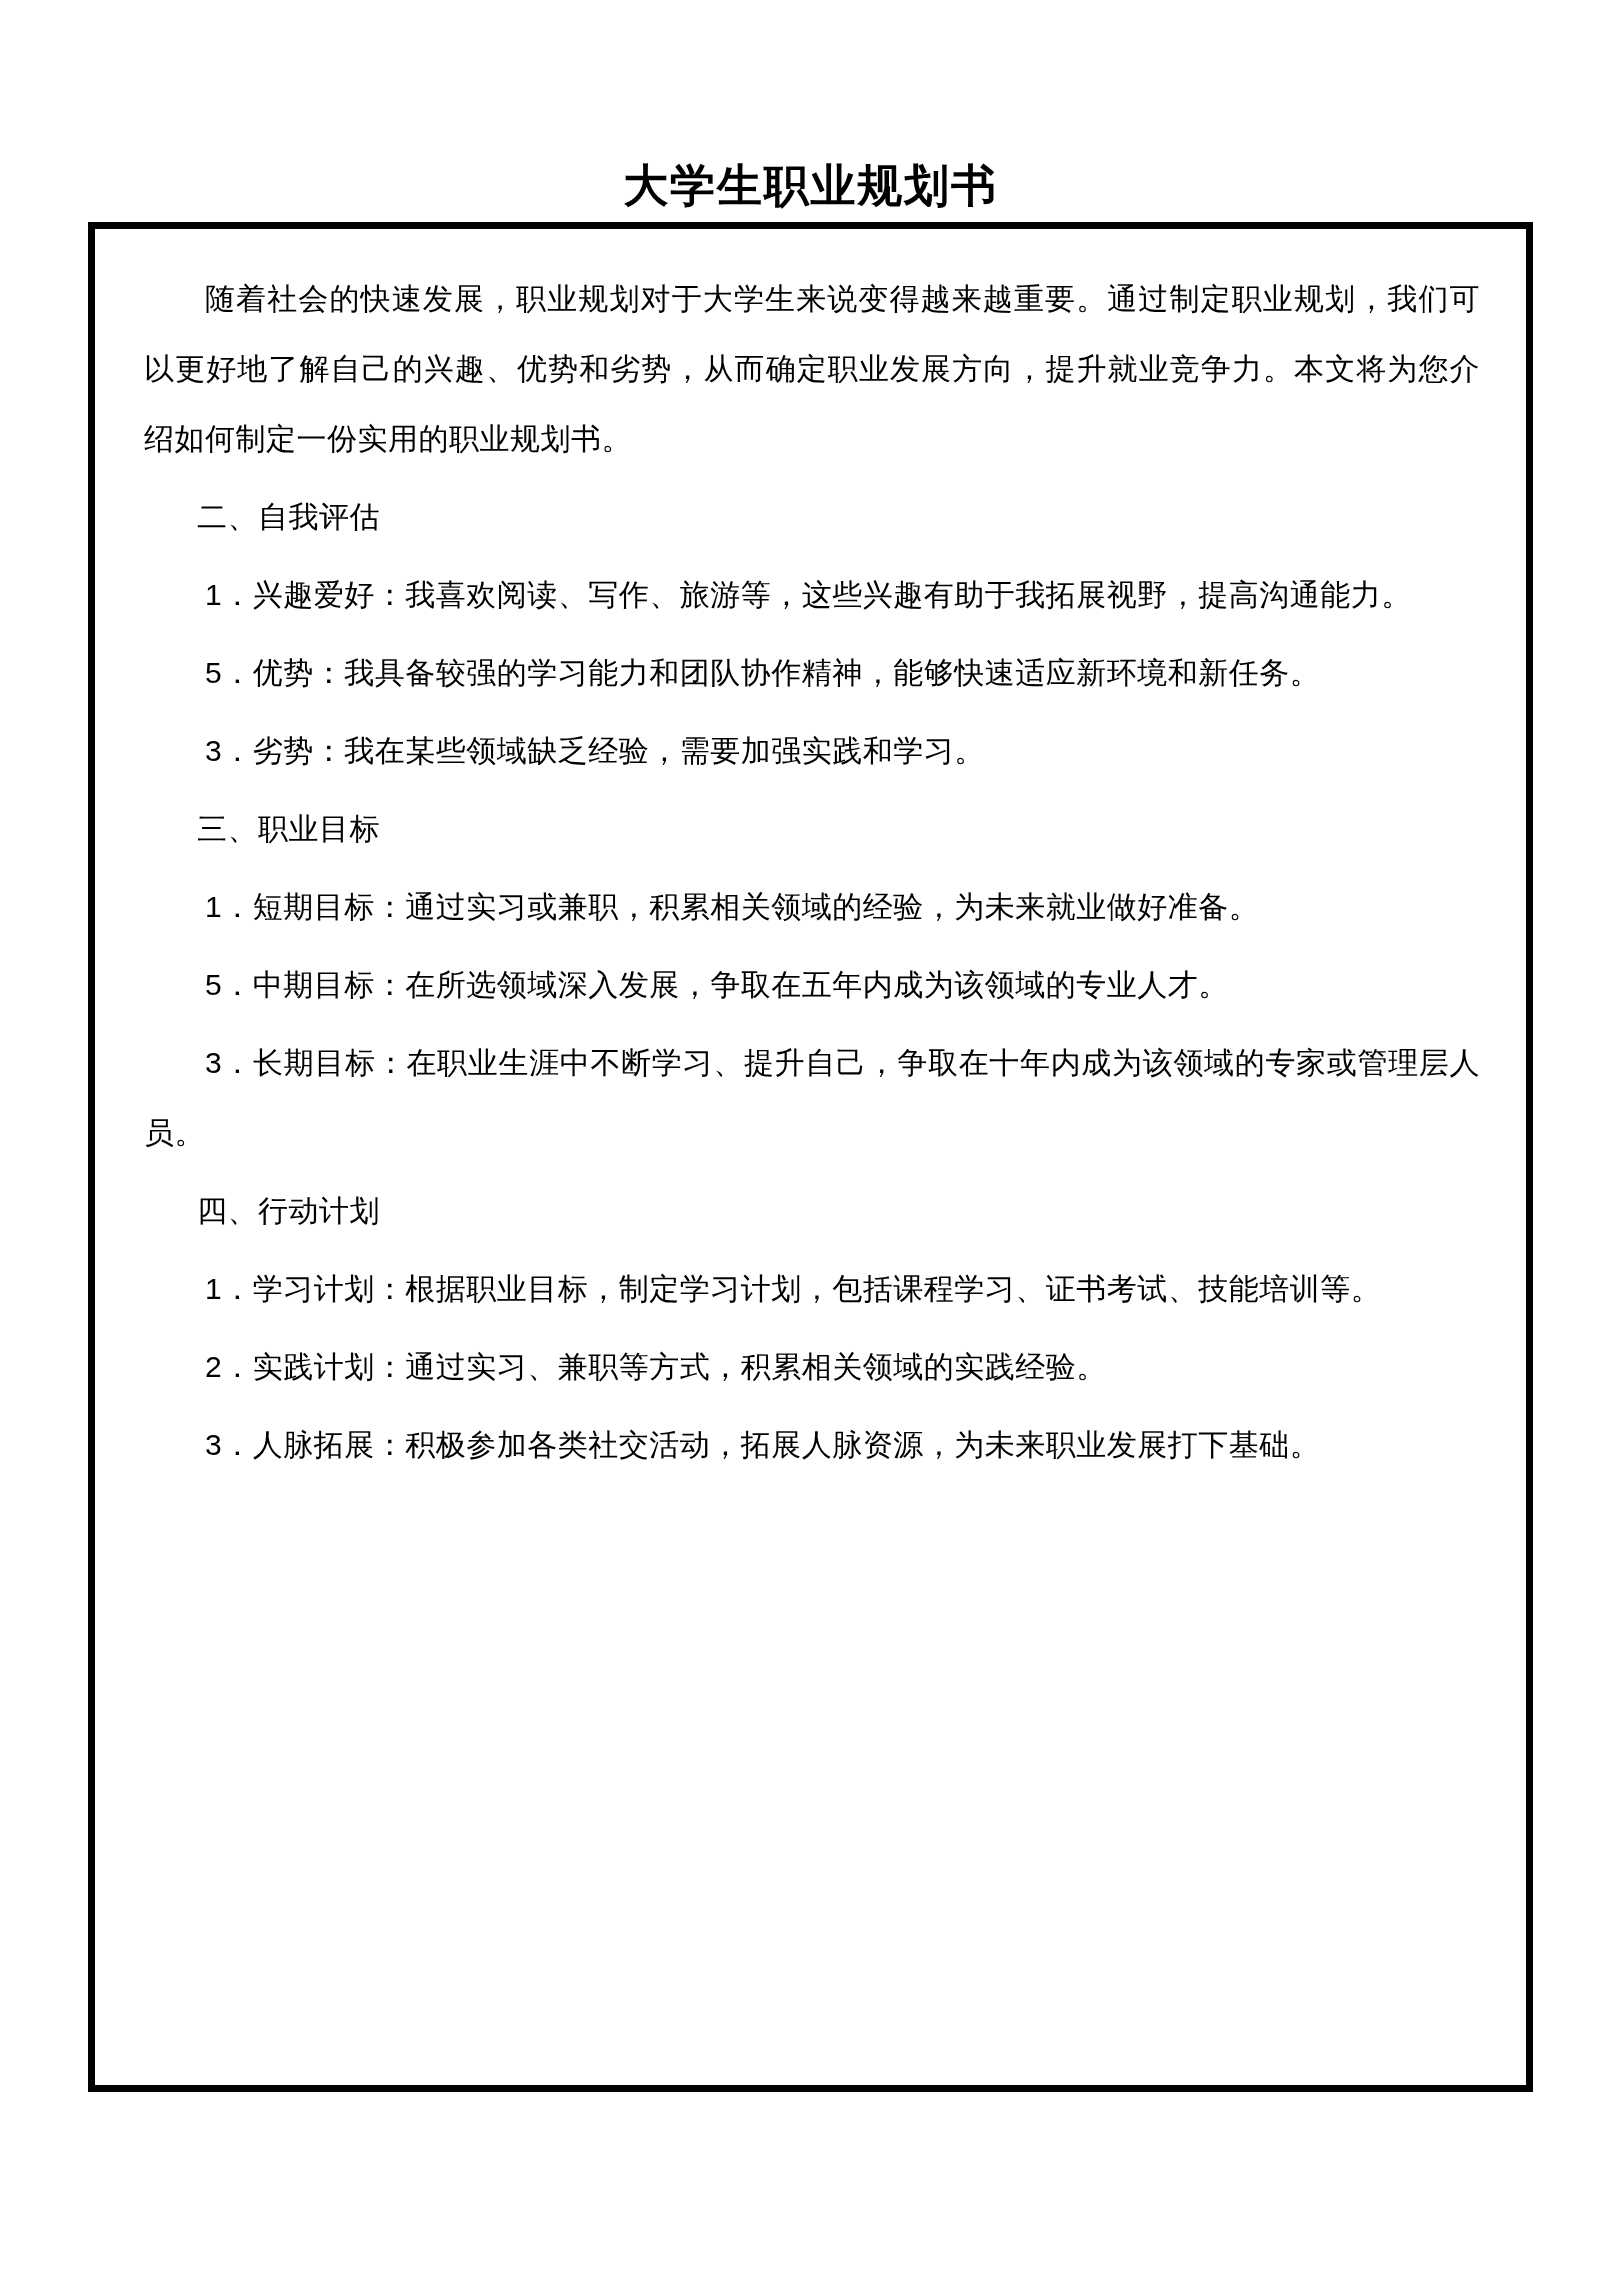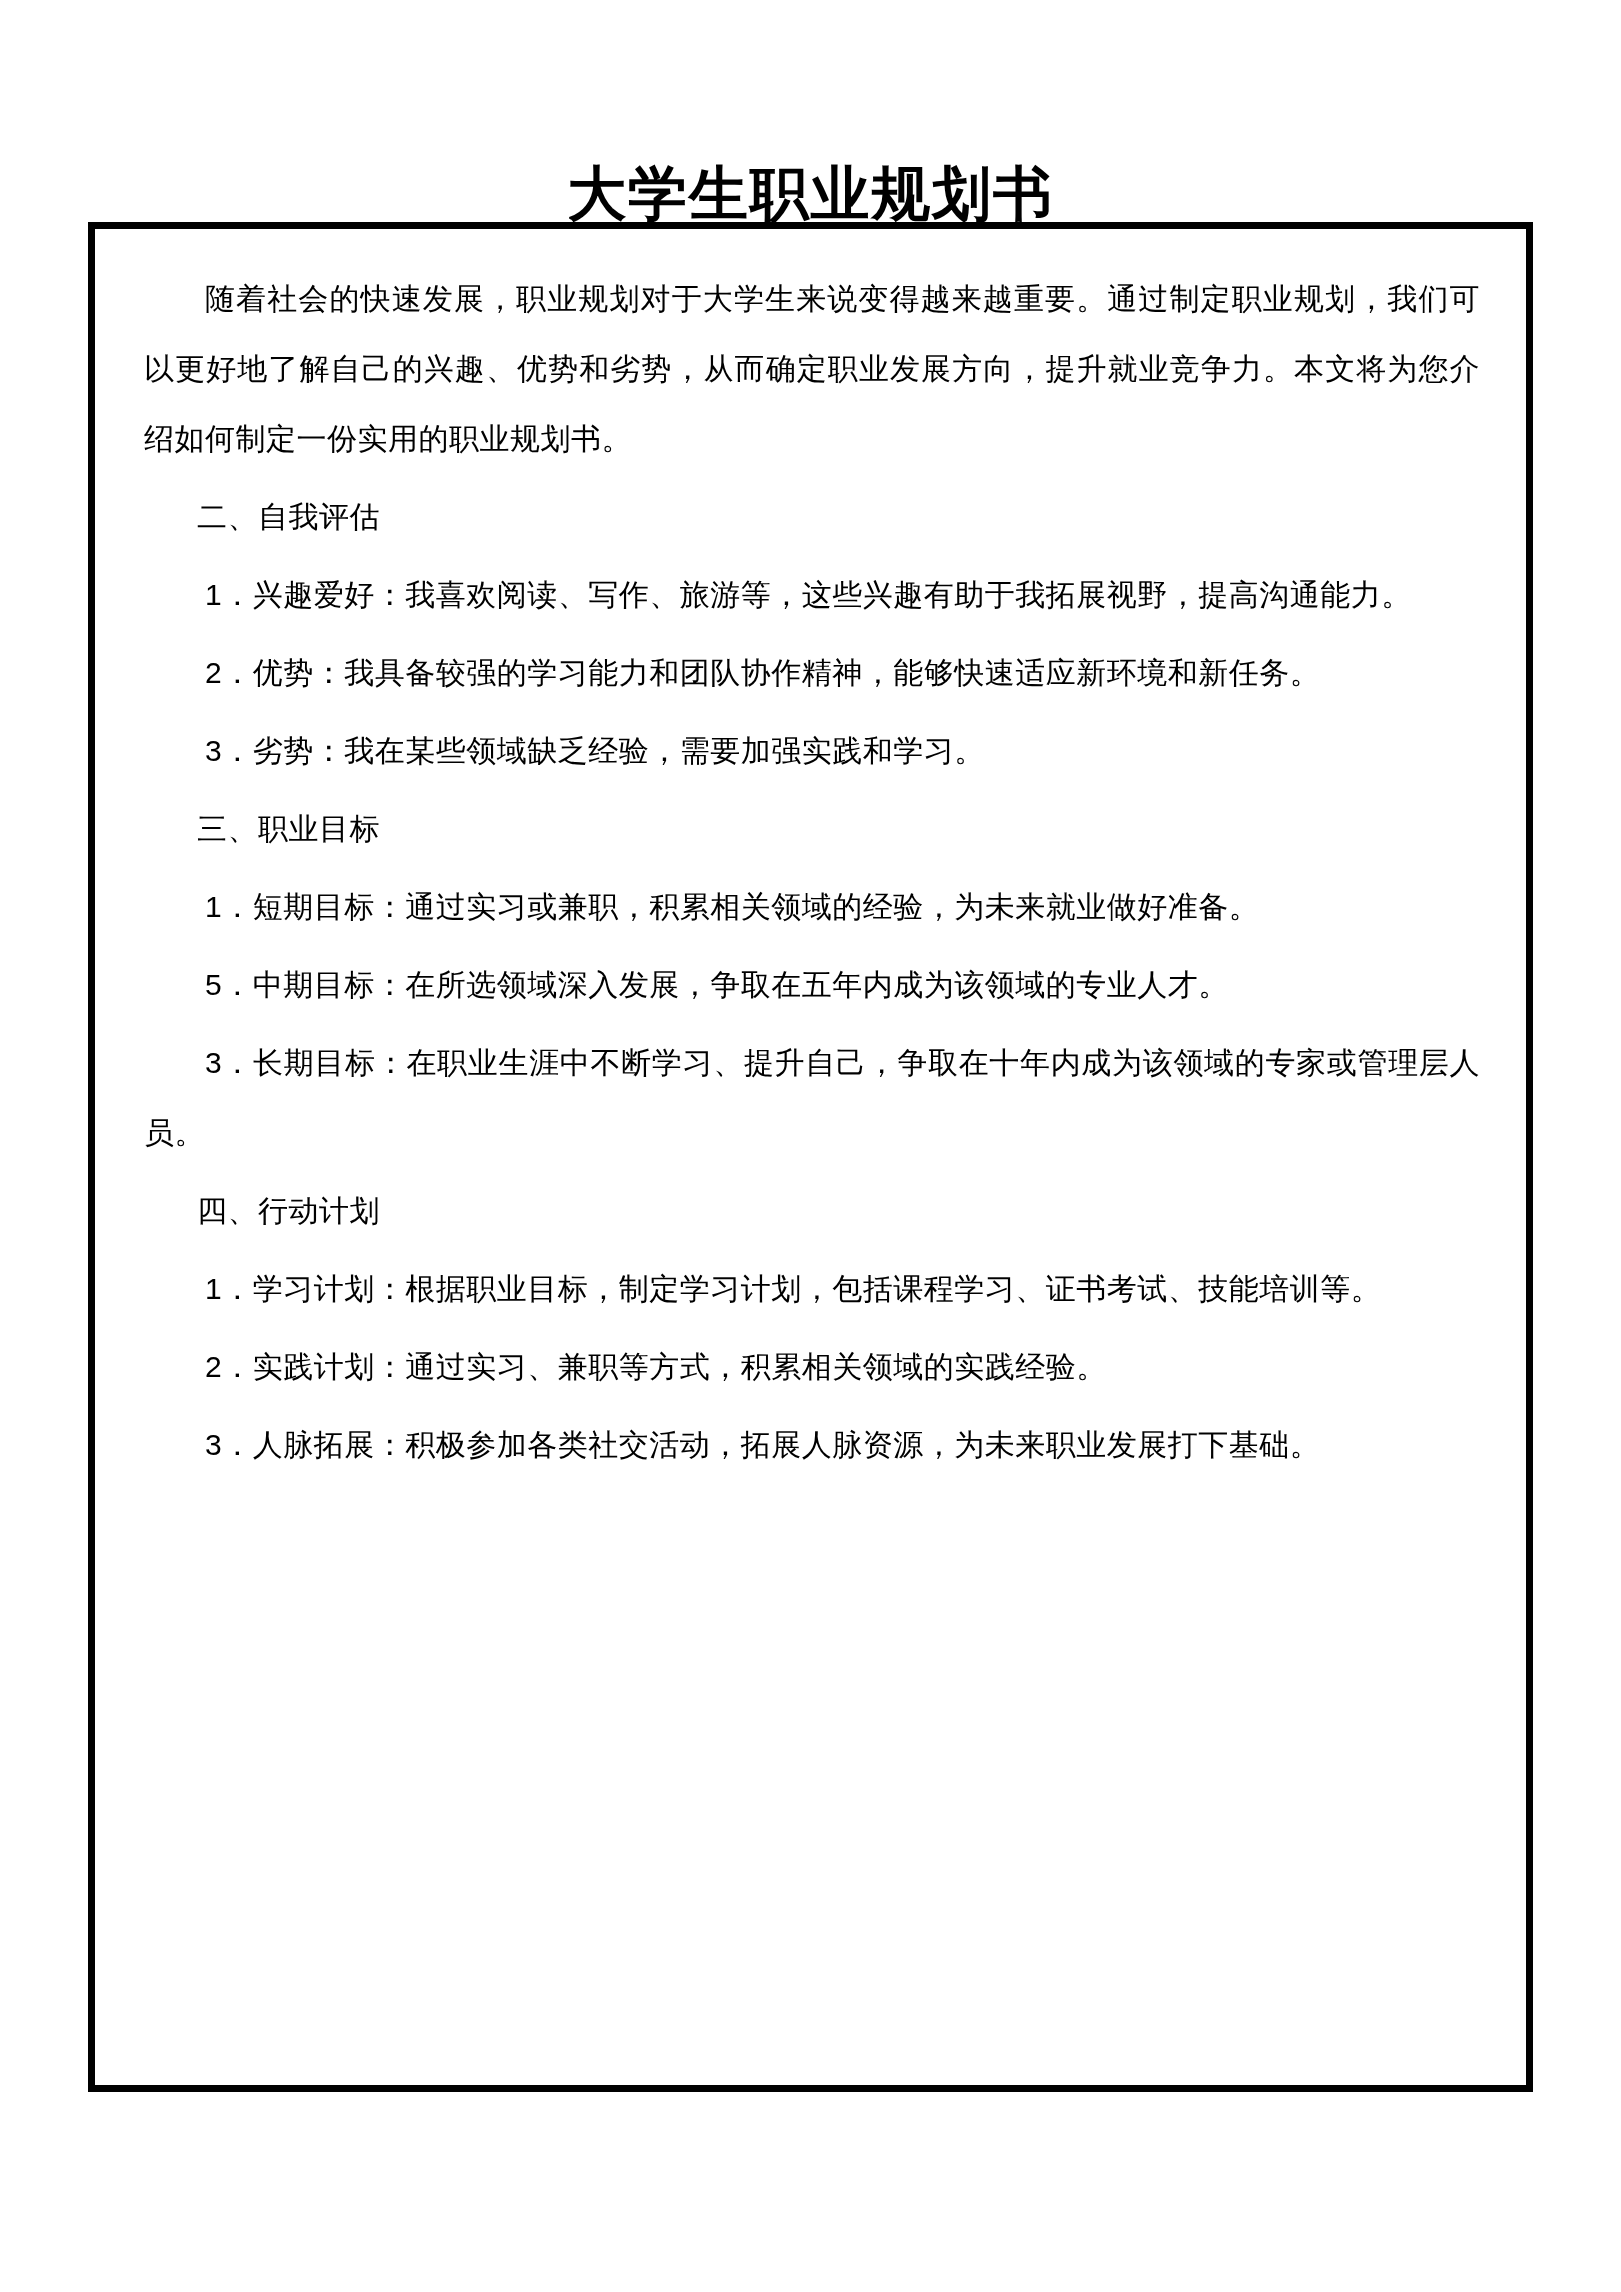--- a/index.html
+++ b/index.html
@@ -19,21 +19,21 @@
     position: relative;
     width: 1621px;
     height: 2293px;
     box-sizing: border-box;
     padding: 0;
     background: #ffffff;
   }
 
   .doc-title {
     text-align: center;
-    font-size: 59px;
+    font-size: 45px;
     font-weight: bold;
     letter-spacing: 1.8px;
     line-height: 1.2;
     margin: 0;
     padding-top: 159px;
     padding-bottom: 8px;
     color: #000000;
   }
 
   .frame {
@@ -87,21 +87,21 @@
 
   <h1 class="doc-title">大学生职业规划书</h1>
 
   <div class="frame">
     <div class="content">
 
       <div class="para">随着社会的快速发展，职业规划对于大学生来说变得越来越重要。通过制定职业规划，我们可以更好地了解自己的兴趣、优势和劣势，从而确定职业发展方向，提升就业竞争力。本文将为您介绍如何制定一份实用的职业规划书。</div>
 
       <div class="section-heading">二、自我评估</div>
       <div class="list-item">1．兴趣爱好：我喜欢阅读、写作、旅游等，这些兴趣有助于我拓展视野，提高沟通能力。</div>
-      <div class="list-item">2．优势：我具备较强的学习能力和团队协作精神，能够快速适应新环境和新任务。</div>
+      <div class="list-item">5．优势：我具备较强的学习能力和团队协作精神，能够快速适应新环境和新任务。</div>
       <div class="list-item">3．劣势：我在某些领域缺乏经验，需要加强实践和学习。</div>
 
       <div class="section-heading">三、职业目标</div>
       <div class="list-item">1．短期目标：通过实习或兼职，积累相关领域的经验，为未来就业做好准备。</div>
       <div class="list-item">5．中期目标：在所选领域深入发展，争取在五年内成为该领域的专业人才。</div>
       <div class="list-item">3．长期目标：在职业生涯中不断学习、提升自己，争取在十年内成为该领域的专家或管理层人员。</div>
 
       <div class="section-heading">四、行动计划</div>
       <div class="list-item">1．学习计划：根据职业目标，制定学习计划，包括课程学习、证书考试、技能培训等。</div>
       <div class="list-item">2．实践计划：通过实习、兼职等方式，积累相关领域的实践经验。</div>

